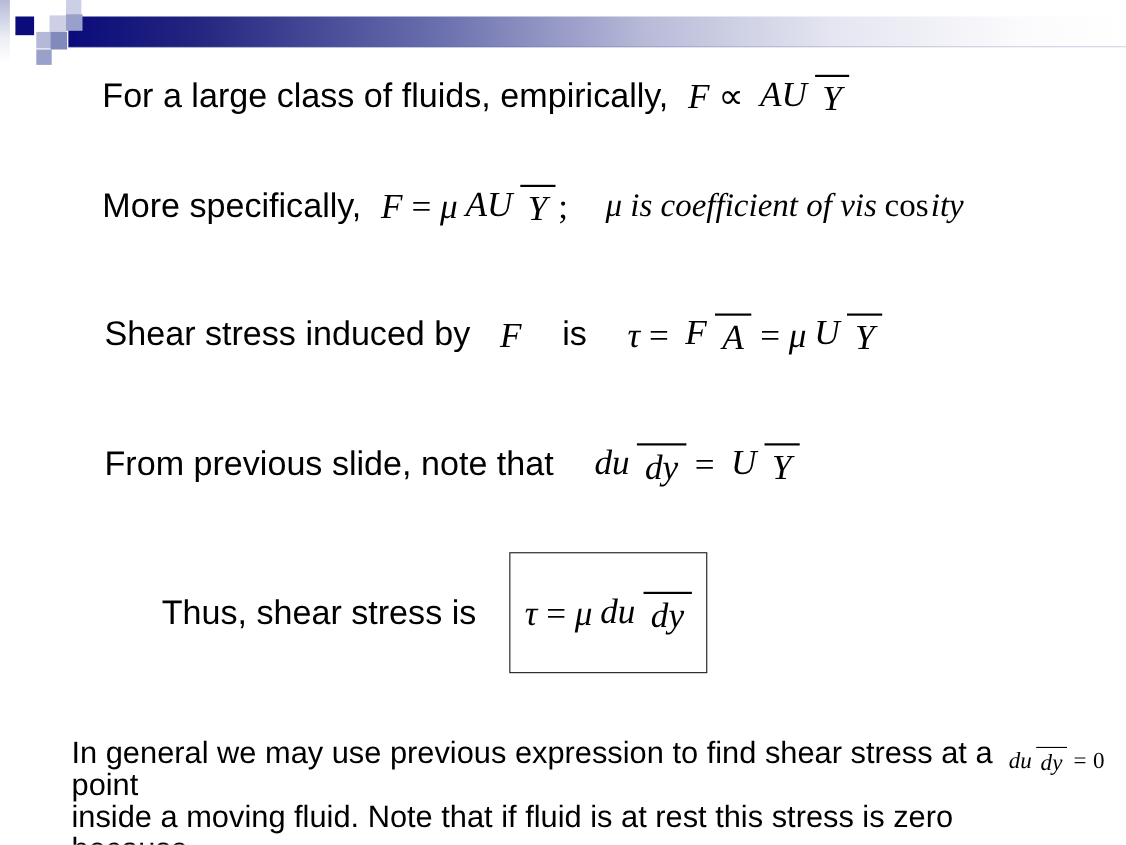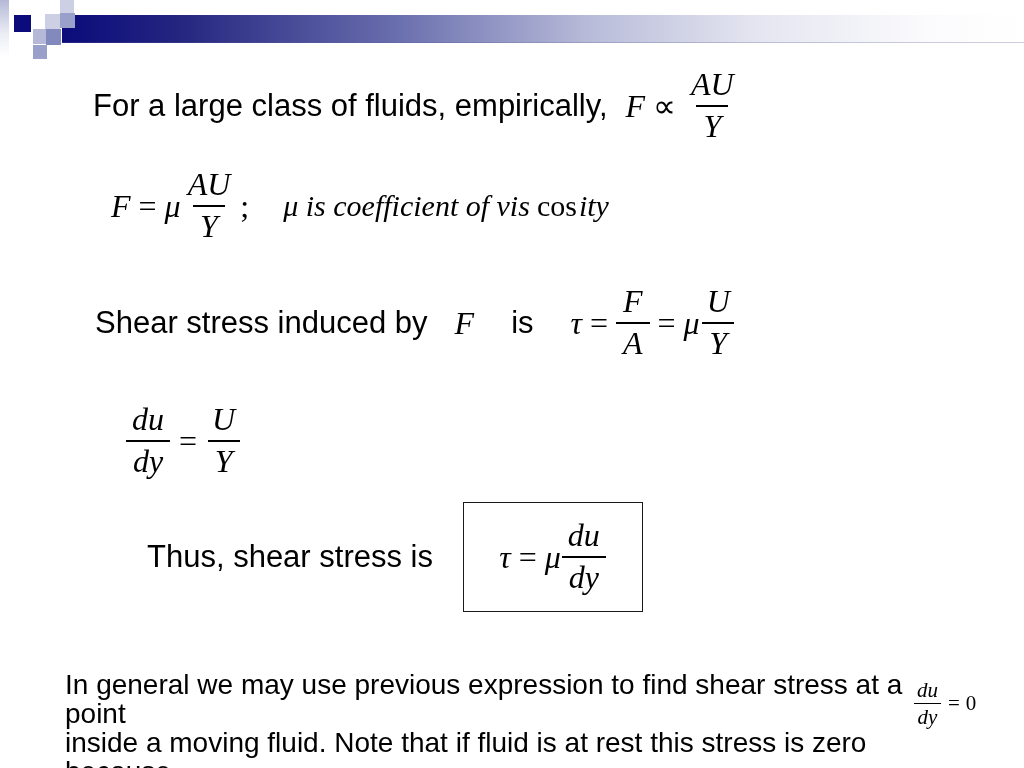--- a/index.html
+++ b/index.html
@@ -45,21 +45,21 @@
     display: inline-flex;
     align-items: center;
     font-family: "Liberation Serif", serif;
     font-size: 32px;
     line-height: 1;
   }
   .math i { font-style: italic; }
   .op { font-style: normal; padding: 0 8px; }
   .frac {
     display: inline-flex;
-    flex-direction: column;
+    flex-direction: row;
     align-items: center;
     line-height: 1.05;
   }
   .frac .num { padding: 0 7px 3px; }
   .frac .den { border-top: 2px solid #000; padding: 3px 7px 0; }
 
   .r1 { left: 93px;  top: 68px;  }
   .r2 { left: 93px;  top: 168px; }
   .r3 { left: 95px;  top: 285px; gap: 19px; }
   .r4 { left: 95px;  top: 403px; }
@@ -129,20 +129,21 @@
     <i>F</i>
     <span class="op">∝</span>
     <span class="frac">
       <span class="num"><i>AU</i></span>
       <span class="den"><i>Y</i></span>
     </span>
   </span>
 </div>
 
 <div class="row r2">
+  <span class="t">More specifically,</span>
   <span class="math m-gap">
     <i>F</i>
     <span class="op">=</span>
     <i>μ</i>
     <span class="frac">
       <span class="num"><i>AU</i></span>
       <span class="den"><i>Y</i></span>
     </span>
     <span class="semi">;</span>
   </span>
@@ -169,20 +170,21 @@
     <span class="op">=</span>
     <i>μ</i>
     <span class="frac">
       <span class="num"><i>U</i></span>
       <span class="den"><i>Y</i></span>
     </span>
   </span>
 </div>
 
 <div class="row r4">
+  <span class="t">From previous slide, note that</span>
   <span class="math m-gap-l">
     <span class="frac">
       <span class="num"><i>du</i></span>
       <span class="den"><i>dy</i></span>
     </span>
     <span class="op">=</span>
     <span class="frac">
       <span class="num"><i>U</i></span>
       <span class="den"><i>Y</i></span>
     </span>

